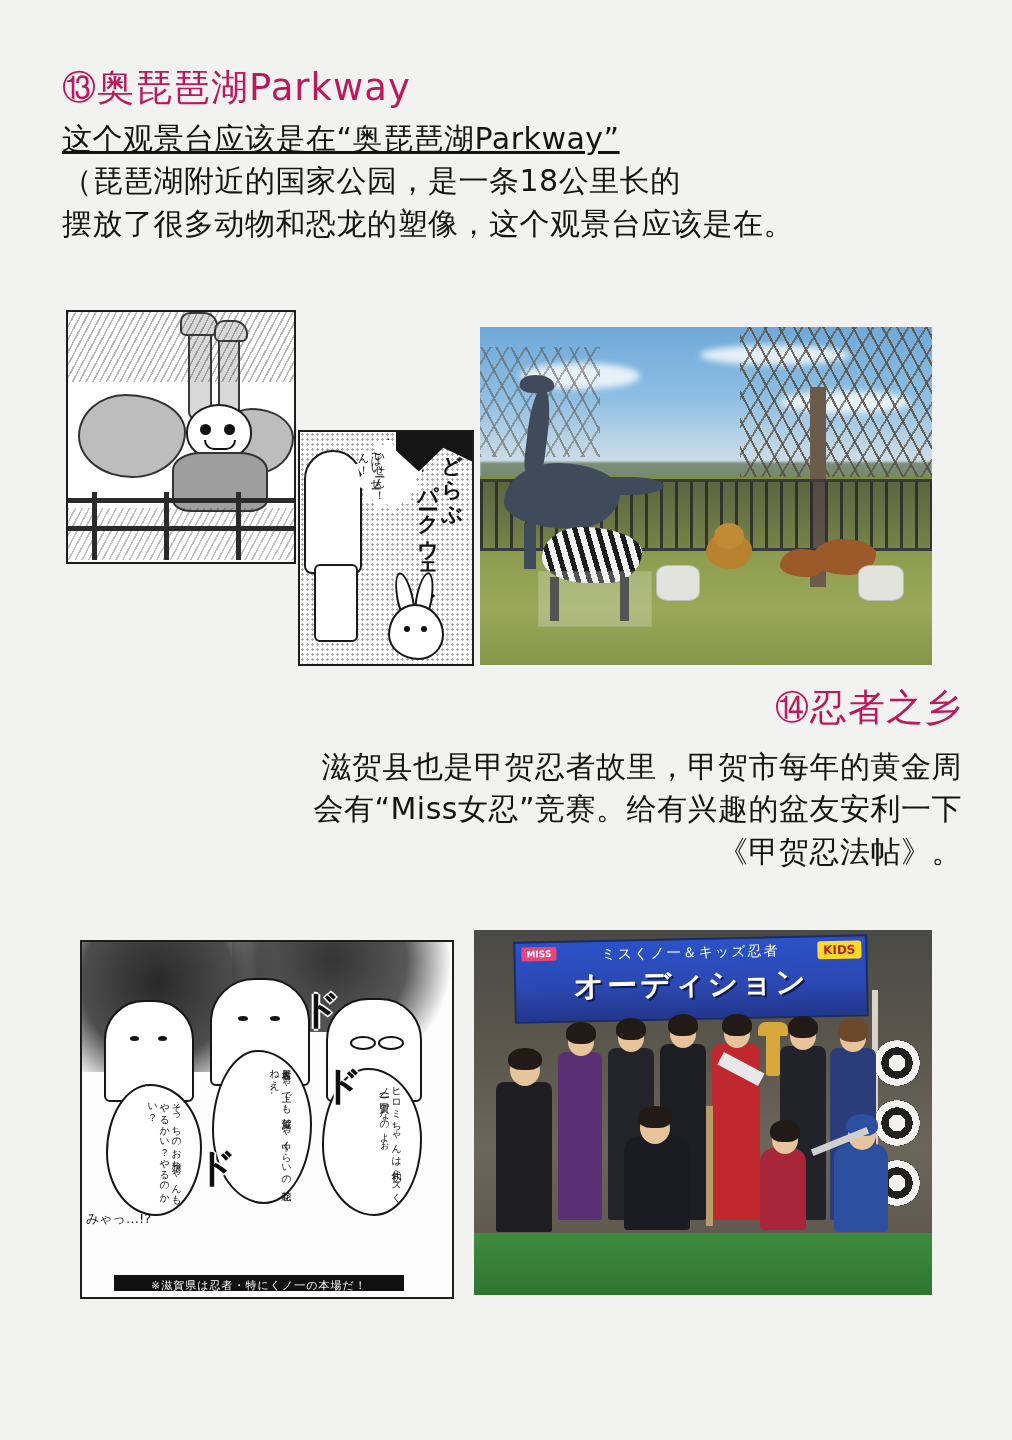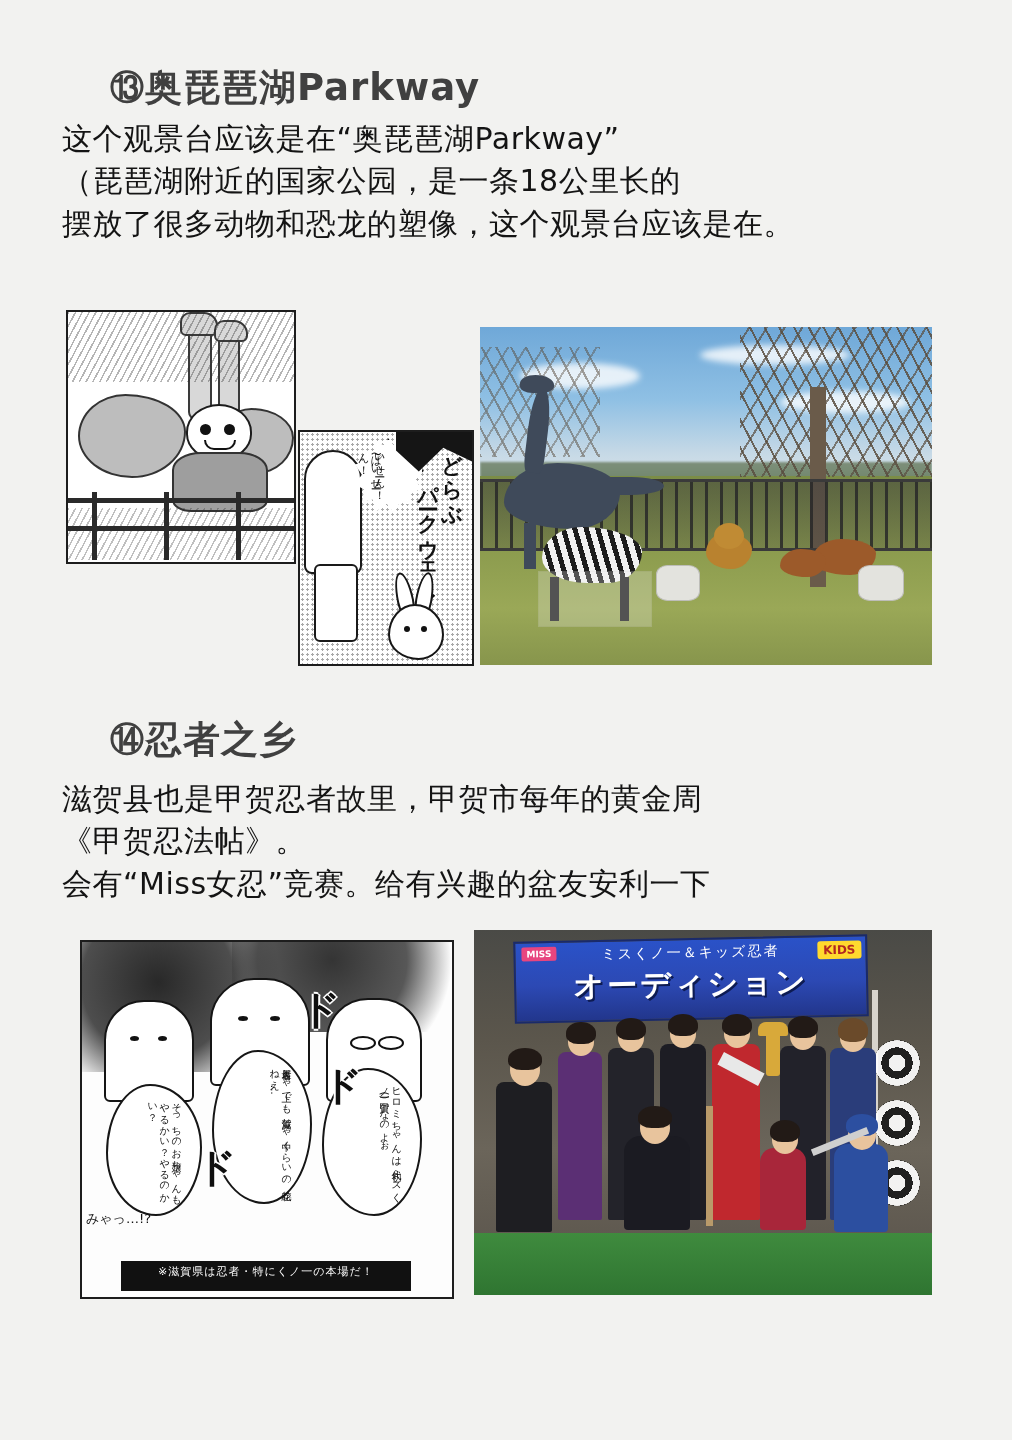--- a/index.html
+++ b/index.html
@@ -24,24 +24,23 @@
   
   .section {
     position: absolute;
     left: 62px;
     width: 900px;
   }
   .heading {
     font-size: 37px;
     line-height: 1.18;
     letter-spacing: 1px;
-    font-weight: 700;
-    color: #404040;
+    font-weight: 400;
+    color: #be185d;
     white-space: nowrap;
-    margin-left: 48px;
   }
   .body-line {
     font-size: 30px;
     line-height: 1.42;
     letter-spacing: 0.5px;
     color: #141414;
     white-space: nowrap;
   }
   .circled {
     font-size: 34px;
@@ -215,21 +214,21 @@
   #fig-ninja-manga .vtxt {
     position:absolute; writing-mode: vertical-rl;
     font-size:10px; line-height:1.2; color:#111;
   }
   #fig-ninja-manga .do {
     position:absolute; font-size:40px; font-weight:900; color:#0f0f0f;
     writing-mode: vertical-rl; letter-spacing:2px;
     text-shadow: 2px 0 0 #fff, -2px 0 0 #fff, 0 2px 0 #fff, 0 -2px 0 #fff;
   }
   #fig-ninja-manga .caption-bar {
-    position:absolute; left:39px; bottom:6px; width:290px; height:30px;
+    position:absolute; left:32px; bottom:6px; width:290px; height:16px;
     background:#111; color:#fff; font-size:11px; line-height:22px;
     text-align:center; letter-spacing:1px;
   }
 
   
   #fig-ninja-photo {
     left: 474px; top: 930px; width: 458px; height: 365px;
   }
   #fig-ninja-photo .wall {
     position:absolute; inset:0;
@@ -289,21 +288,21 @@
 </style>
 </head>
 <body>
 
 <div class="page">
 
   <div class="section" style="top:66px;">
     <div class="heading">
       <span class="circled">⑬</span><span>奥琵琶湖Parkway</span>
     </div>
-    <div class="body-line" style="margin-top:8px;">这个观景台应该是在“奥琵琶湖Parkway”</div>
+    <div class="body-line" style="margin-top:8px;text-decoration:underline;">这个观景台应该是在“奥琵琶湖Parkway”</div>
     <div class="body-line">（琵琶湖附近的国家公园，是一条18公里长的</div>
     <div class="body-line">摆放了很多动物和恐龙的塑像，这个观景台应该是在。</div>
   </div>
 
   <div class="figure" id="fig-zoo-manga">
     <div class="mg-bg"></div>
 
     <div class="giraffe" style="left:120px;top:8px;width:20px;height:96px;border-radius:8px;"></div>
     <div class="giraffe" style="left:150px;top:16px;width:18px;height:86px;border-radius:8px;"></div>
     <div class="giraffe" style="left:112px;top:0px;width:34px;height:20px;border-radius:10px 14px 6px 6px;"></div>
@@ -383,27 +382,27 @@
     <div class="lion" style="left:226px;top:206px;width:46px;height:36px;"></div>
     <div style="position:absolute;left:234px;top:196px;width:30px;height:26px;background:#c08b34;border-radius:50%;"></div>
 
     <div class="bear" style="left:332px;top:212px;width:64px;height:36px;"></div>
     <div class="bear" style="left:300px;top:222px;width:46px;height:28px;"></div>
 
     <div class="drum" style="left:176px;top:238px;width:42px;height:34px;"></div>
     <div class="drum" style="left:378px;top:238px;width:44px;height:34px;"></div>
   </div>
 
-  <div class="section" style="top:718px;">
+  <div class="section" style="top:686px;text-align:right;">
     <div class="heading">
       <span class="circled">⑭</span><span>忍者之乡</span>
     </div>
     <div class="body-line" style="margin-top:16px;">滋贺县也是甲贺忍者故里，甲贺市每年的黄金周</div>
+    <div class="body-line">会有“Miss女忍”竞赛。给有兴趣的盆友安利一下</div>
     <div class="body-line">《甲贺忍法帖》。</div>
-    <div class="body-line">会有“Miss女忍”竞赛。给有兴趣的盆友安利一下</div>
   </div>
 
   <div class="figure" id="fig-ninja-manga">
     <div class="smoke" style="left:-20px;top:-20px;width:240px;height:150px;opacity:.9;"></div>
     <div class="smoke" style="left:150px;top:-30px;width:250px;height:120px;opacity:.85;"></div>
 
     <div class="figure-person" style="left:22px;top:58px;width:86px;height:98px;border-radius:40px 40px 6px 6px;">
       <div style="position:absolute;left:24px;top:34px;width:9px;height:5px;background:#111;border-radius:50%;"></div>
       <div style="position:absolute;left:52px;top:34px;width:9px;height:5px;background:#111;border-radius:50%;"></div>
     </div>

